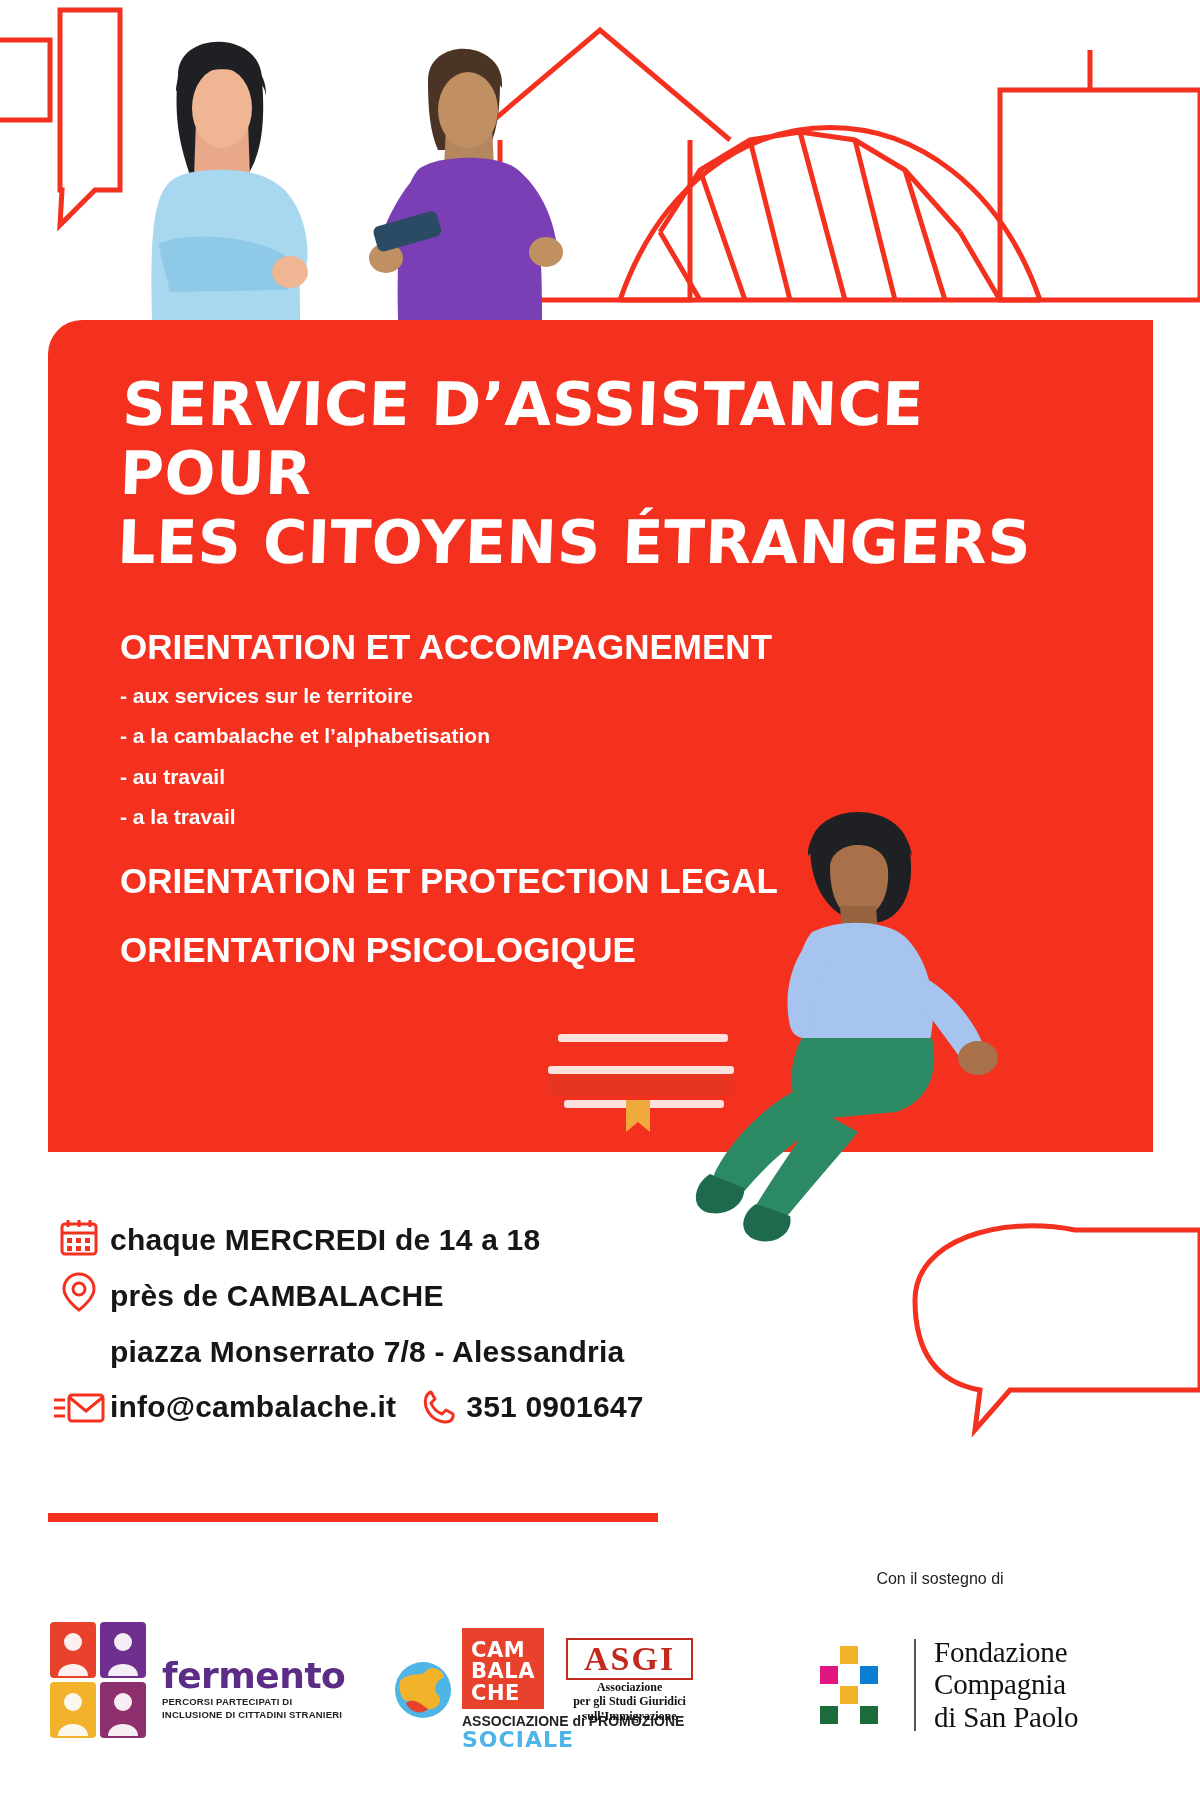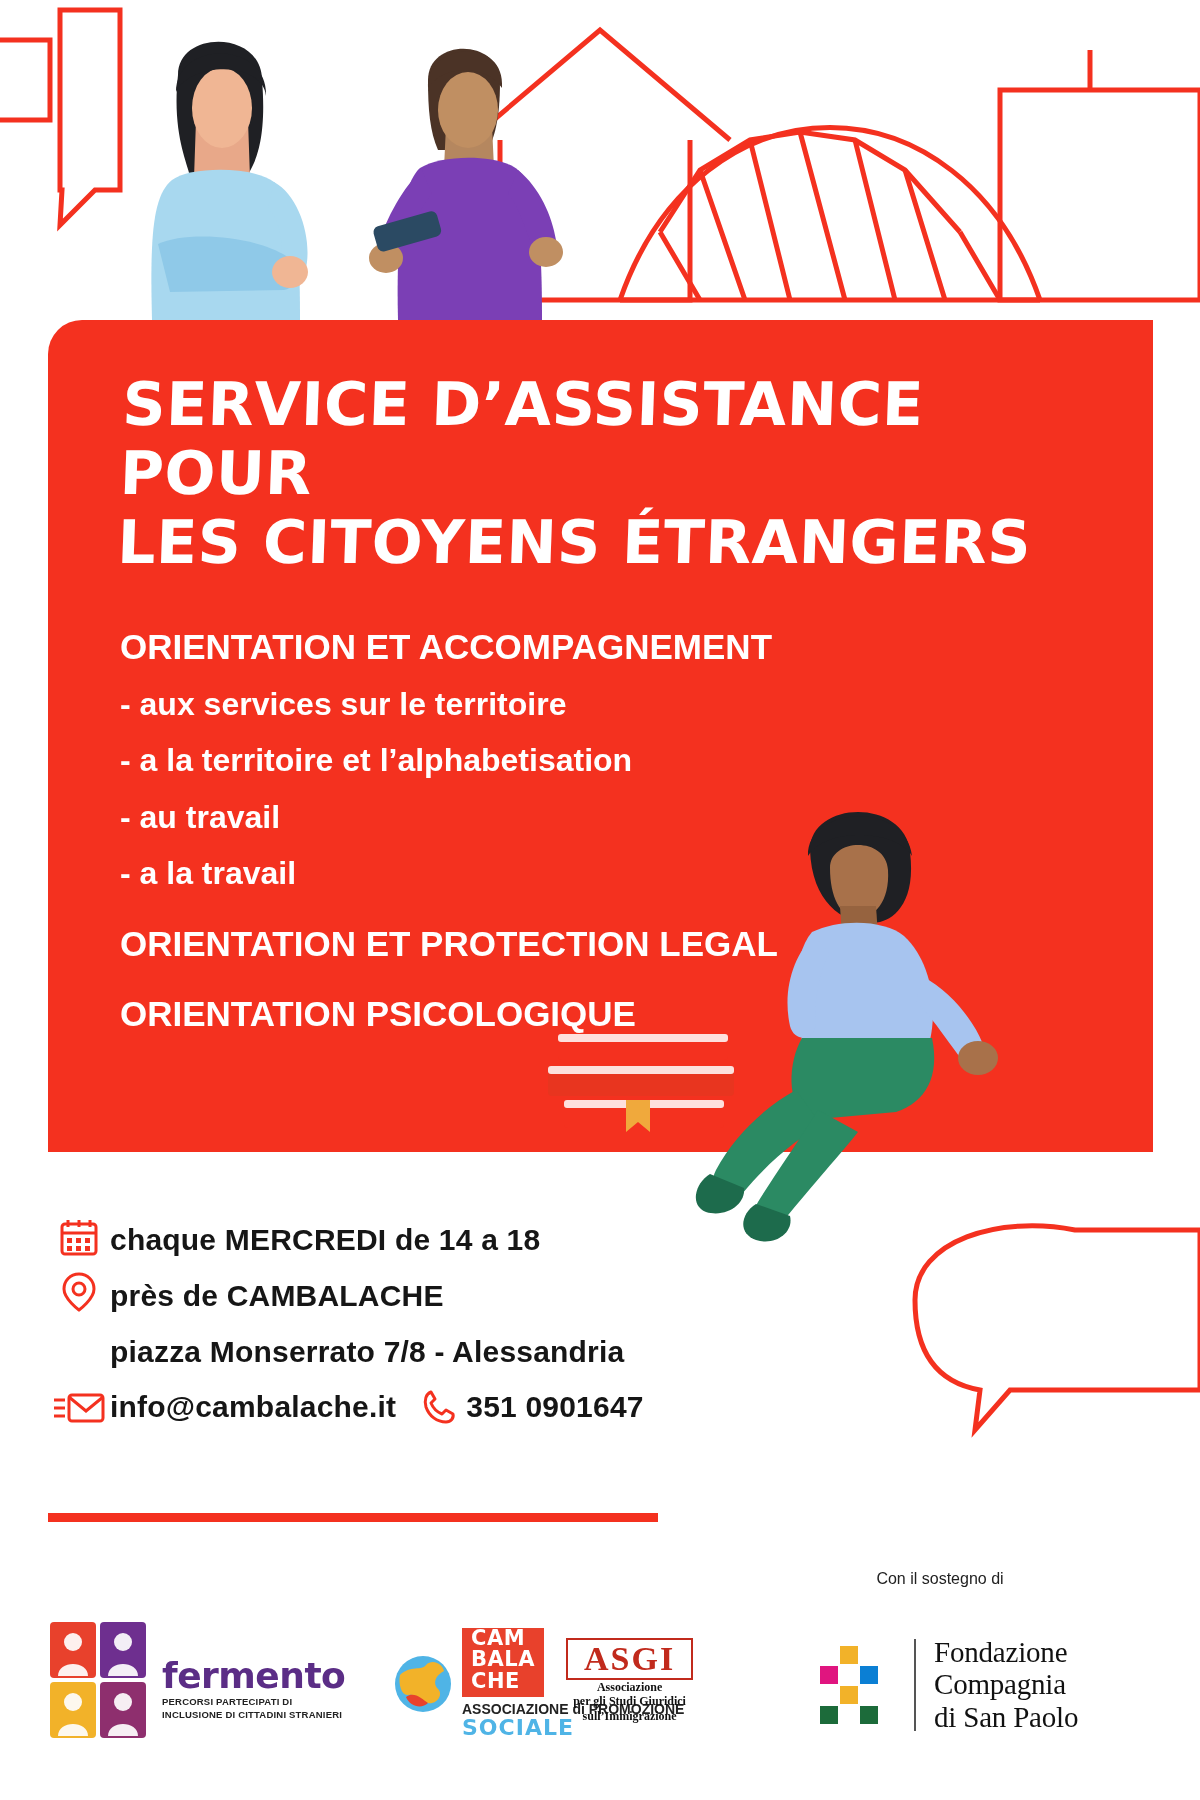--- a/index.html
+++ b/index.html
@@ -75,21 +75,21 @@
     color: #ffffff;
   }
   .head-line {
     font-size: 35px;
     font-weight: 700;
     line-height: 1.25;
     margin-bottom: 12px;
     white-space: nowrap;
   }
   .bullet {
-    font-size: 32px;
+    font-size: 21px;
     font-weight: 700;
     line-height: 1.45;
     margin: 4px 0 10px 0;
     white-space: nowrap;
   }
   .head-line.spaced { margin-top: 26px; }
 
   
   .contact {
     position: absolute;
@@ -281,21 +281,21 @@
   <div class="red-panel"></div>
 
   <div class="title">
     <span class="l1">SERVICE D’ASSISTANCE POUR</span>
     <span class="l2">LES CITOYENS ÉTRANGERS</span>
   </div>
 
   <div class="body-block">
     <div class="head-line">ORIENTATION ET ACCOMPAGNEMENT</div>
     <div class="bullet">- aux services sur le territoire</div>
-    <div class="bullet">- a la territoire et l’alphabetisation</div>
+    <div class="bullet">- a la cambalache et l’alphabetisation</div>
     <div class="bullet">- au travail</div>
     <div class="bullet">- a la travail</div>
     <div class="head-line spaced">ORIENTATION ET PROTECTION LEGAL</div>
     <div class="head-line spaced">ORIENTATION PSICOLOGIQUE</div>
   </div>
 
   <svg style="position:absolute; left:690px; top:790px; width:340px; height:460px;" viewBox="0 0 340 460" xmlns="http://www.w3.org/2000/svg">
 
     <path d="M120 60 C120 10, 215 8, 220 62 C226 110, 206 128, 190 132 C160 138, 122 118, 120 60 Z" fill="#1f2024"></path>
 
@@ -424,21 +424,21 @@
       </div>
     </div>
 
     <div class="logo" style="left:392px; top:8px; display:flex; align-items:center; gap:8px;">
       <svg width="62" height="62" viewBox="0 0 62 62" xmlns="http://www.w3.org/2000/svg">
         <circle cx="31" cy="31" r="28" fill="#4fb4e6"></circle>
         <path d="M8 22 C18 12 30 18 34 12 C40 6 50 10 52 18 C44 22 40 30 46 36 C52 42 44 52 36 50 C28 48 24 40 16 42 C10 43 6 32 8 22 Z" fill="#f2b229"></path>
         <path d="M14 44 C22 38 30 46 36 50 C30 56 18 54 14 44 Z" fill="#e8412c"></path>
       </svg>
       <div style="display:flex; flex-direction:column; align-items:flex-start;">
-        <div style="background:#e8412c; padding:0 9px 5px 9px;">
+        <div style="background:#e8412c; padding:12px 9px 5px 9px;">
           <div class="cam-text">CAM</div>
           <div class="cam-text">BALA</div>
           <div class="cam-text">CHE</div>
         </div>
         <div style="font-size:14px; font-weight:700; color:#222; margin-top:4px;">ASSOCIAZIONE di PROMOZIONE</div>
         <div style="font-family:'DejaVu Sans', sans-serif; font-size:22px; font-weight:700; color:#4fb4e6; letter-spacing:1px; line-height:1;">SOCIALE</div>
       </div>
     </div>
 
     <div class="logo" style="left:566px; top:18px; display:flex; flex-direction:column; align-items:center;">

